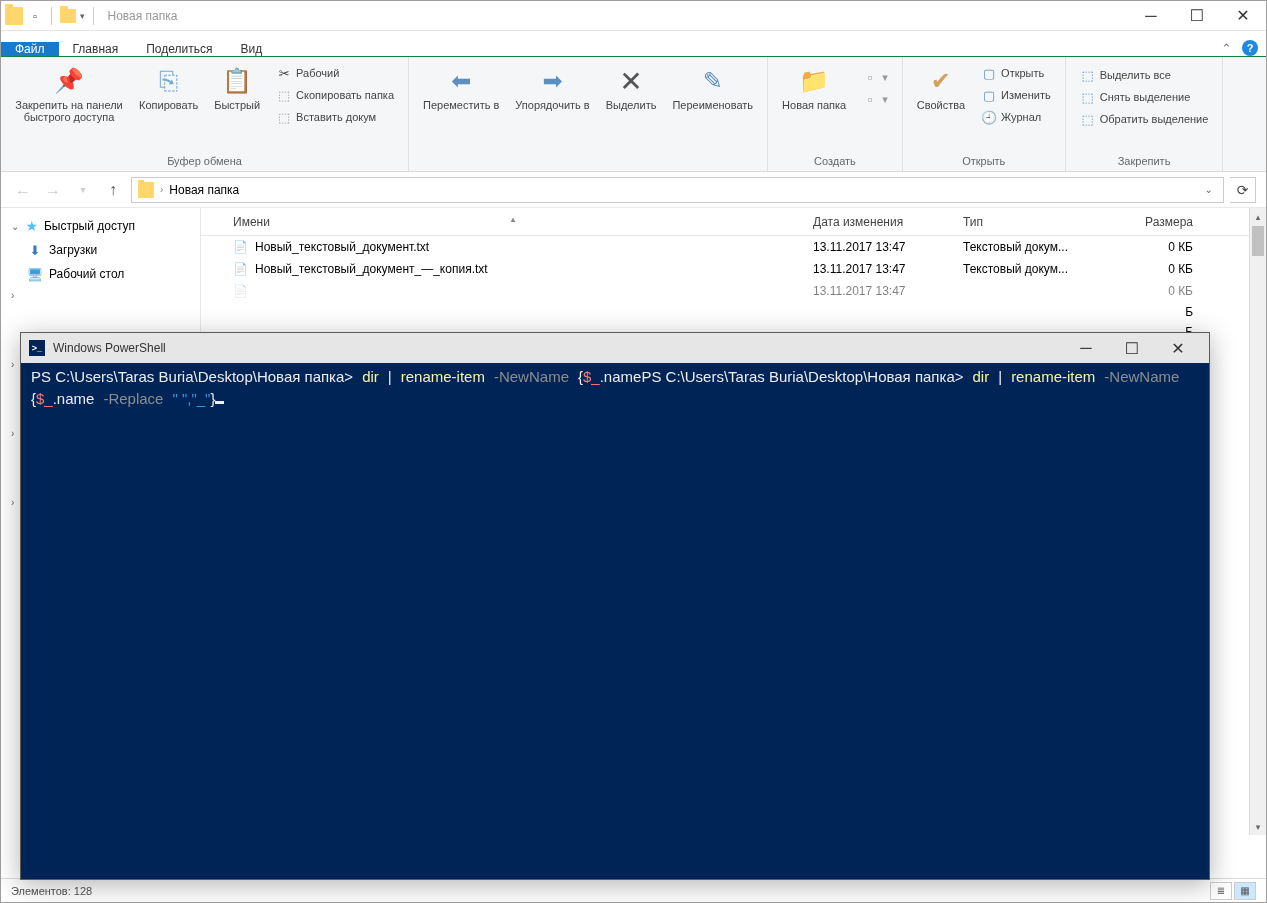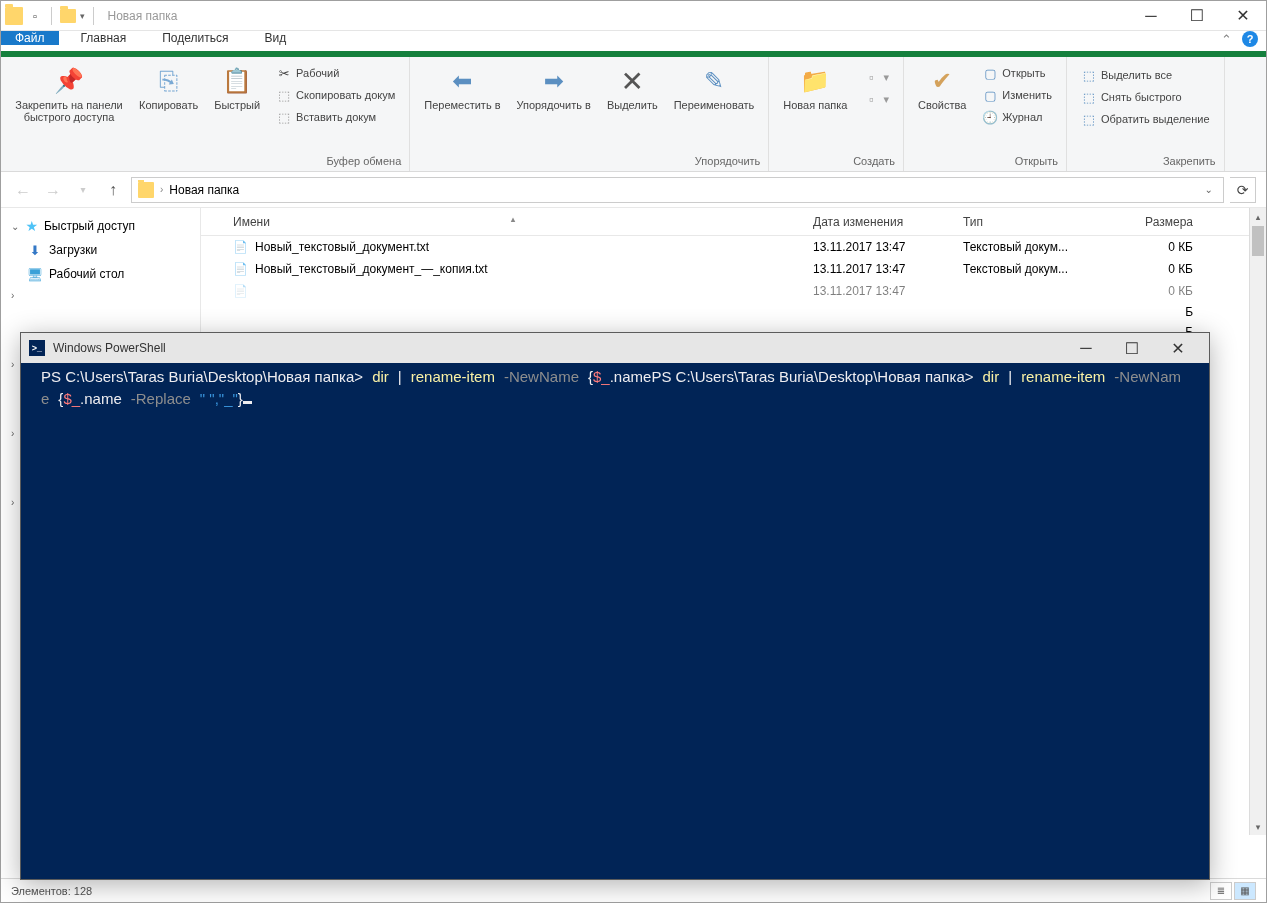--- a/index.html
+++ b/index.html
@@ -11,30 +11,30 @@
 .titlebar .tb-left { display: flex; align-items: center; gap: 4px; padding: 0 4px; }
 .tb-icon { width: 18px; height: 18px; background: #ffd66b; border-radius: 1px; position: relative; }
 .tb-icon::before { content:""; position:absolute; top:-3px; left:0; width:8px; height:3px; background:#ffd66b; border-radius:1px 1px 0 0; }
 .tb-divider { width: 1px; height: 18px; background: #ccc; margin: 0 4px; }
 .tb-small { width: 16px; height: 16px; display:flex; align-items:center; justify-content:center; color:#444; font-size:11px; }
 .tb-chev { font-size: 9px; color: #666; }
 .title-text { color: #999; font-size: 12px; margin-left: 6px; }
 .tb-right { margin-left: auto; display: flex; }
 .tb-btn { width: 46px; height: 30px; display:flex; align-items:center; justify-content:center; color:#333; }
 
-.tabs-row { height: 26px; background: #fff; display: flex; align-items: flex-start; border-bottom: 6px solid #15803d; gap: 8px; }
+.tabs-row { height: 26px; background: #fff; display: flex; align-items: flex-end; border-bottom: 1px solid #15803d; }
 .tab { padding: 0 14px; font-size: 12px; display:flex; align-items:center; cursor:pointer; color:#333; }
 .tab.active { background: #1979ca; color:#fff; }
 .tabs-right { margin-left:auto; display:flex; align-items:center; padding:0 8px; gap:10px; }
 .help-icon { width:16px; height:16px; border-radius:50%; background:#1e88e5; color:#fff; font-size:11px; display:flex; align-items:center; justify-content:center; font-weight:bold; }
 
 .ribbon { height: 115px; background: #f5f6f7; display: flex; border-bottom: 1px solid #dadada; }
 .rb-group { display:flex; flex-direction:column; border-right:1px solid #e0e0e0; padding: 4px 8px 2px; }
 .rb-group-body { flex:1; display:flex; align-items:flex-start; gap:4px; }
-.rb-group-label { text-align:right; font-size:11px; color:#666; padding:2px 0; }
+.rb-group-label { text-align:center; font-size:11px; color:#666; padding:2px 0; }
 .rb-big { display:flex; flex-direction:column; align-items:center; justify-content:flex-start; padding:4px 6px; cursor:pointer; font-size:11px; color:#444; text-align:center; gap:2px; min-width:56px; }
 .rb-big .ic { width:32px; height:32px; display:flex; align-items:center; justify-content:center; font-size:24px; }
 .rb-small-col { display:flex; flex-direction:column; gap:2px; padding:2px; }
 .rb-small { display:flex; align-items:center; gap:4px; font-size:11px; color:#444; padding:2px 4px; cursor:pointer; white-space:nowrap; }
 .rb-small .ic { width:16px; height:16px; display:flex; align-items:center; justify-content:center; font-size:13px; }
 
 .navbar { height: 36px; background:#fff; display:flex; align-items:center; gap:6px; padding:0 10px; border-bottom:1px solid #e8e8e8; }
 .nav-btn { width:24px; height:24px; display:flex; align-items:center; justify-content:center; color:#ccc; font-size:16px; }
 .nav-btn.ena { color:#555; }
 .addr { flex:1; height:26px; border:1px solid #ccc; display:flex; align-items:center; padding:0 6px; font-size:12px; gap:6px; }
@@ -76,21 +76,21 @@
 .scrollbar-v .arr { height:17px; display:flex; align-items:center; justify-content:center; font-size:9px; color:#666; }
 .scrollbar-v .thumb { margin:1px 2px; background:#c1c1c1; height:30px; }
 
 
 .ps-window { position:absolute; left:20px; top:332px; width:1190px; height:548px; box-shadow:0 5px 25px rgba(0,0,0,.3); display:flex; flex-direction:column; border:1px solid #5b5b5b; }
 .ps-title { height:30px; background:#e6e6e6; display:flex; align-items:center; padding:0 8px; }
 .ps-title .ps-ic { width:16px; height:16px; background:#012456; display:flex; align-items:center; justify-content:center; color:#fff; font-size:9px; font-weight:bold; margin-right:8px; }
 .ps-title-text { font-size:12px; color:#333; }
 .ps-title .tb-right { margin-left:auto; display:flex; }
 .ps-title .tb-btn { width:46px; height:30px; }
-.ps-body { flex:1; background:#012456; color:#eeedf0; font-family:Consolas,"Courier New",monospace; font-size:15px; padding:4px 20px; line-height:1.35; white-space:pre-wrap; word-break:break-all; overflow:hidden; }
+.ps-body { flex:1; background:#012456; color:#eeedf0; font-family:Consolas,"Courier New",monospace; font-size:15px; padding:4px 10px; line-height:1.35; white-space:pre-wrap; word-break:break-all; overflow:hidden; }
 .ps-body .yellow { color:#f9f1a5; }
 .ps-body .gray { color:#8e8e8e; }
 .ps-body .red { color:#ff7b7b; }
 .ps-body .darkcyan { color:#3a96dd; }
 .cursor { background:#eeedf0; display:inline-block; width:9px; height:3px; vertical-align:baseline; }
 </style>
 </head>
 <body>
 
 <div class="window">
@@ -138,21 +138,21 @@
           <span class="ic" style="color:#d4a25c;">📋</span>
           <span>Быстрый</span>
         </div>
         <div class="rb-small-col">
           <div class="rb-small">
               <span class="ic">✂</span>
               <span>Рабочий</span>
             </div>
           <div class="rb-small">
               <span class="ic" style="color:#999;">⬚</span>
-              <span>Скопировать докум</span>
+              <span>Скопировать папка</span>
             </div>
           <div class="rb-small">
               <span class="ic" style="color:#999;">⬚</span>
               <span>Вставить докум</span>
             </div>
         </div>
       </div>
       <div class="rb-group-label">Буфер обмена</div>
     </div>
 
@@ -168,21 +168,20 @@
         </div>
         <div class="rb-big">
           <span class="ic" style="color:#555;font-size:28px;">✕</span>
           <span>Выделить</span>
         </div>
         <div class="rb-big">
           <span class="ic" style="color:#5b8fc1;">✎</span>
           <span>Переименовать</span>
         </div>
       </div>
-      <div class="rb-group-label">Упорядочить</div>
     </div>
 
     <div class="rb-group">
       <div class="rb-group-body">
         <div class="rb-big">
           <span class="ic" style="color:#f3c14b;">📁</span>
           <span>Новая папка</span>
         </div>
         <div class="rb-small-col" style="justify-content:flex-start;padding-top:6px;">
           <div class="rb-small">
@@ -224,21 +223,21 @@
 
     <div class="rb-group">
       <div class="rb-group-body">
         <div class="rb-small-col" style="padding-top:4px;">
           <div class="rb-small">
               <span class="ic" style="color:#5b8fc1;">⬚</span>
               <span>Выделить все</span>
             </div>
           <div class="rb-small">
               <span class="ic" style="color:#5b8fc1;">⬚</span>
-              <span>Снять быстрого</span>
+              <span>Снять выделение</span>
             </div>
           <div class="rb-small">
               <span class="ic" style="color:#5b8fc1;">⬚</span>
               <span>Обратить выделение</span>
             </div>
         </div>
       </div>
       <div class="rb-group-label">Закрепить</div>
     </div>
   </div>

